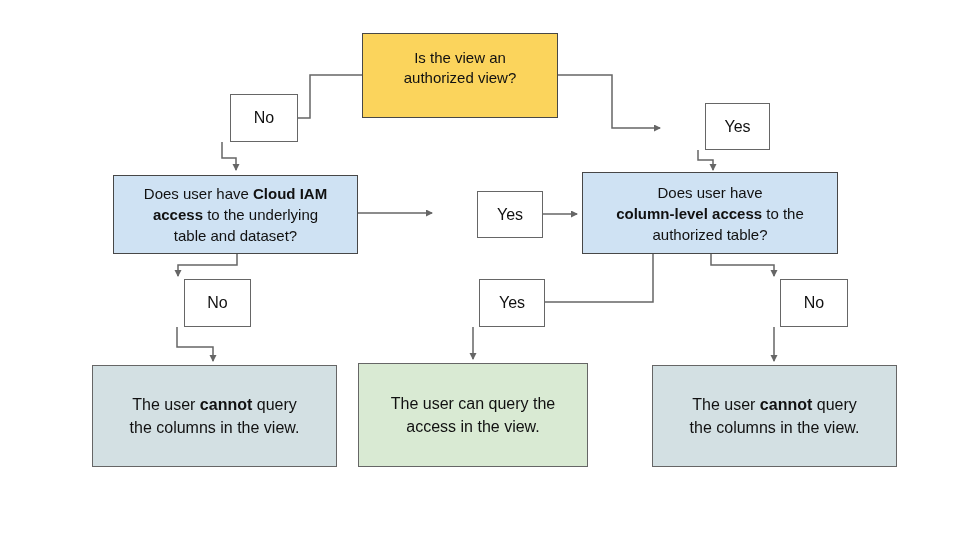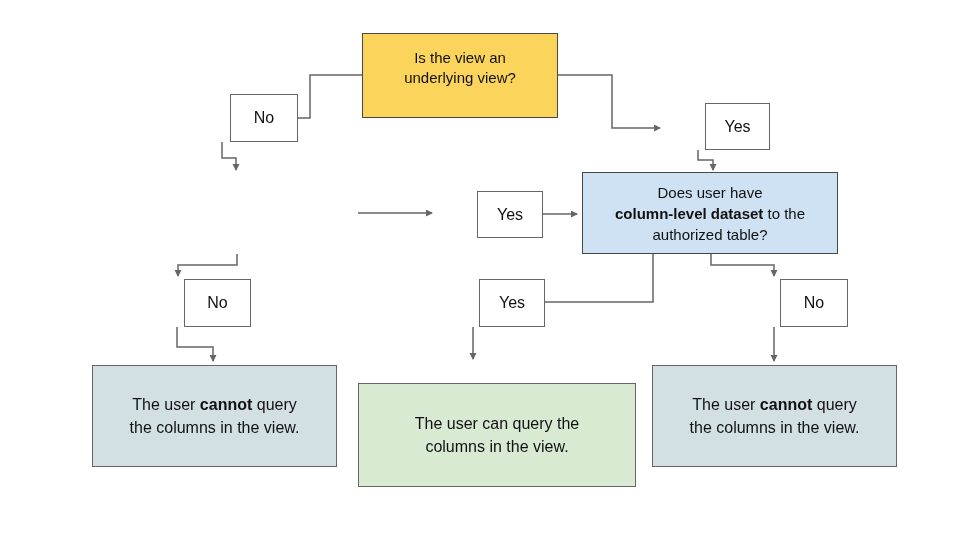--- a/index.html
+++ b/index.html
@@ -42,56 +42,63 @@
     <polyline points="653,254 653,302 510,302" marker-end="url(#arrow)"></polyline>
     <polyline points="711,254 711,265 774,265 774,276" marker-end="url(#arrow)"></polyline>
     <polyline points="177,327 177,347 213,347 213,361" marker-end="url(#arrow)"></polyline>
     <polyline points="473,327 473,359" marker-end="url(#arrow)"></polyline>
     <polyline points="774,327 774,361" marker-end="url(#arrow)"></polyline>
   </svg>
 
   <div class="node decision" style="left:362px;top:33px;width:196px;height:85px">
     <div class="txt">
         <div class="line"><span>Is the view an</span></div>
-        <div class="line"><span>underlying view?</span></div>
+        <div class="line"><span>authorized view?</span></div>
       </div>
   </div>
 
   <div class="node small" style="left:190px;top:94px;width:68px;height:48px">No</div>
 
   <div class="node small" style="left:665px;top:103px;width:65px;height:47px">Yes</div>
 
+  <div class="node question" style="left:113px;top:175px;width:245px;height:79px">
+    <div class="txt">
+        <div class="line"><span>Does user have </span><span class="b">Cloud IAM</span></div>
+        <div class="line"><span class="b">access</span><span> to the underlying</span></div>
+        <div class="line"><span>table and dataset?</span></div>
+      </div>
+  </div>
 
   <div class="node small" style="left:437px;top:191px;width:66px;height:47px">Yes</div>
 
   <div class="node question" style="left:582px;top:172px;width:256px;height:82px">
     <div class="txt">
         <div class="line"><span>Does user have</span></div>
-        <div class="line"><span class="b">column-level dataset</span><span> to the</span></div>
+        <div class="line"><span class="b">column-level access</span><span> to the</span></div>
         <div class="line"><span>authorized table?</span></div>
       </div>
   </div>
 
   <div class="node small" style="left:144px;top:279px;width:67px;height:48px">No</div>
 
   <div class="node small" style="left:439px;top:279px;width:66px;height:48px">Yes</div>
 
   <div class="node small" style="left:740px;top:279px;width:68px;height:48px">No</div>
 
   <div class="node result negative" style="left:92px;top:365px;width:245px;height:102px">
     <div class="txt">
         <div class="line"><span>The user </span><span class="b">cannot</span><span> query</span></div>
         <div class="line"><span>the columns in the view.</span></div>
       </div>
   </div>
 
-  <div class="node result positive" style="left:358px;top:383px;width:278px;height:104px">
+  <div class="node result positive" style="left:358px;top:363px;width:230px;height:104px">
     <div class="txt">
         <div class="line"><span>The user can query the</span></div>
-        <div class="line"><span>columns in the view.</span></div>
+        <div class="line"><span>access in the view.</span></div>
       </div>
   </div>
 
   <div class="node result negative" style="left:652px;top:365px;width:245px;height:102px">
     <div class="txt">
         <div class="line"><span>The user </span><span class="b">cannot</span><span> query</span></div>
         <div class="line"><span>the columns in the view.</span></div>
       </div>
   </div>
 

